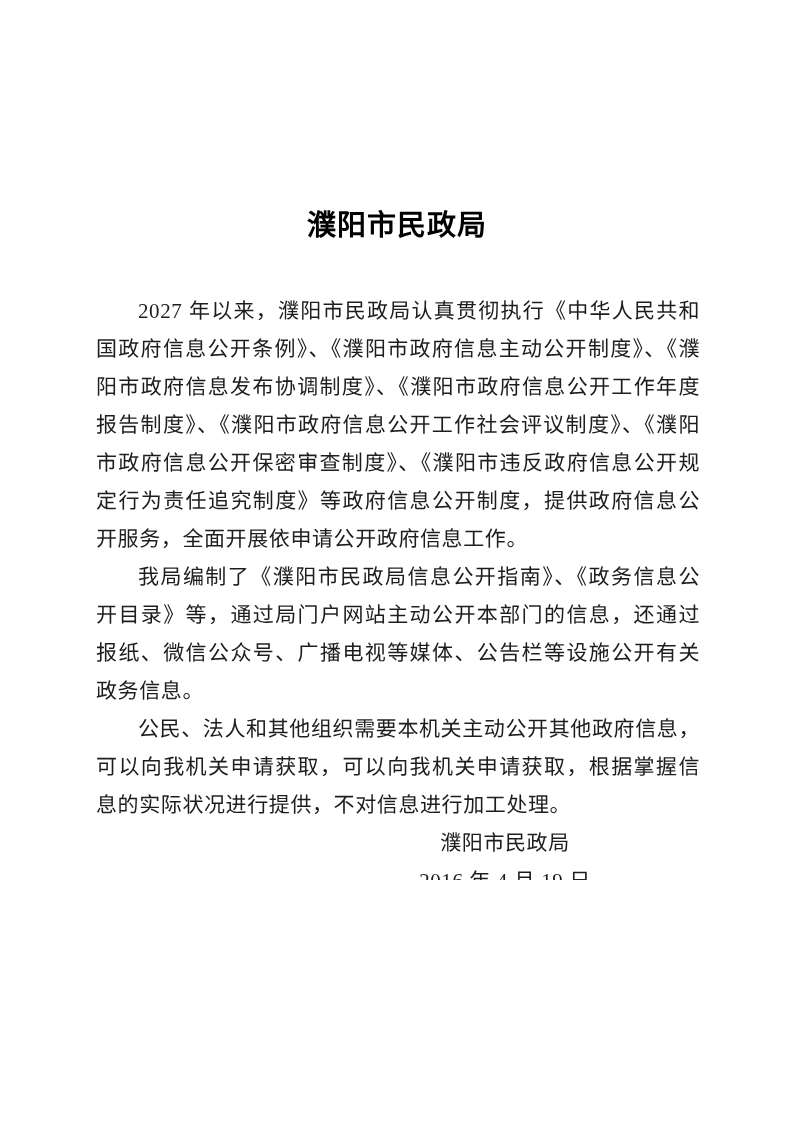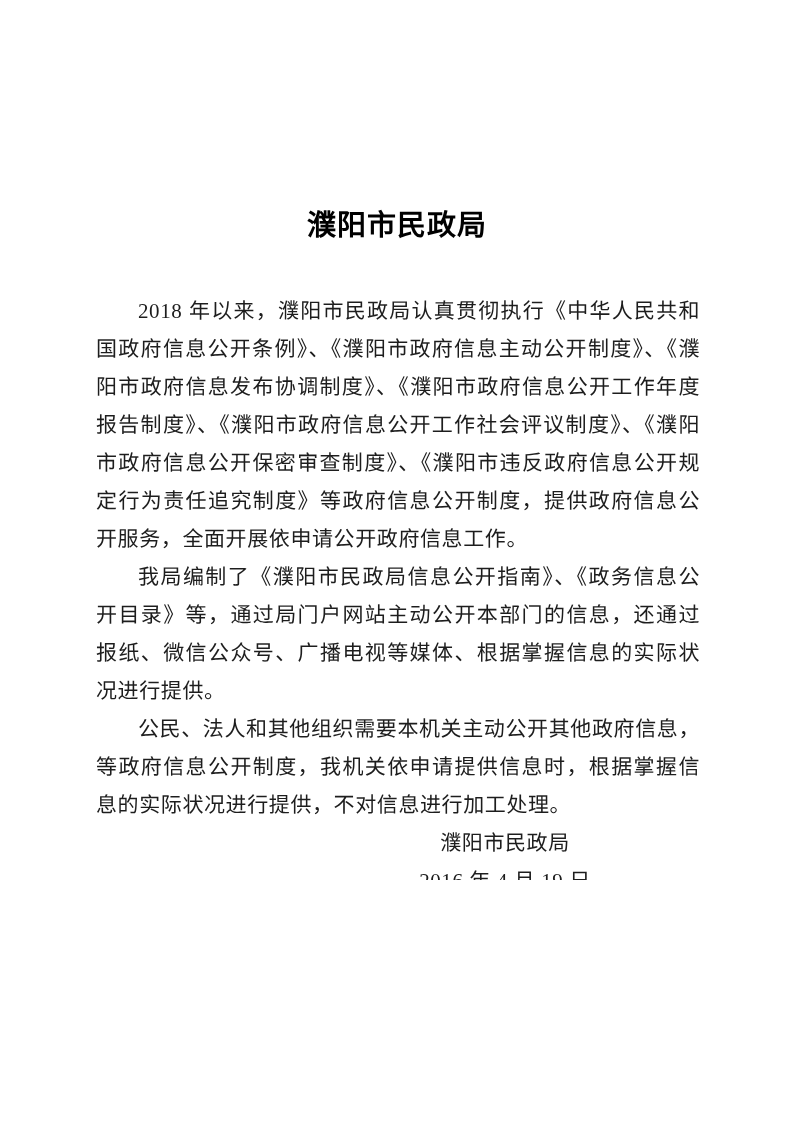--- a/index.html
+++ b/index.html
@@ -52,23 +52,23 @@
 </head>
 <body>
 
 <div class="page">
 
   <header class="title-block">
     <div class="title-line">濮阳市民政局</div>
   </header>
 
   <main class="doc-body">
-    <p>2018 年以来，濮阳市民政局认真贯彻执行《中华人民共和国政府信息公开条例》、《濮阳市政府信息主动公开制度》、《濮阳市政府信息发布协调制度》、《濮阳市政府信息公开工作年度报告制度》、《濮阳市政府信息公开工作社会评议制度》、《濮阳市政府信息公开保密审查制度》、《濮阳市违反政府信息公开规定行为责任追究制度》等政府信息公开制度，提供政府信息公开服务，全面开展依申请公开政府信息工作。</p>
-    <p>我局编制了《濮阳市民政局信息公开指南》、《政务信息公开目录》等，通过局门户网站主动公开本部门的信息，还通过报纸、微信公众号、广播电视等媒体、根据掌握信息的实际状况进行提供。</p>
-    <p>公民、法人和其他组织需要本机关主动公开其他政府信息，等政府信息公开制度，我机关依申请提供信息时，根据掌握信息的实际状况进行提供，不对信息进行加工处理。</p>
+    <p>2027 年以来，濮阳市民政局认真贯彻执行《中华人民共和国政府信息公开条例》、《濮阳市政府信息主动公开制度》、《濮阳市政府信息发布协调制度》、《濮阳市政府信息公开工作年度报告制度》、《濮阳市政府信息公开工作社会评议制度》、《濮阳市政府信息公开保密审查制度》、《濮阳市违反政府信息公开规定行为责任追究制度》等政府信息公开制度，提供政府信息公开服务，全面开展依申请公开政府信息工作。</p>
+    <p>我局编制了《濮阳市民政局信息公开指南》、《政务信息公开目录》等，通过局门户网站主动公开本部门的信息，还通过报纸、微信公众号、广播电视等媒体、公告栏等设施公开有关政务信息。</p>
+    <p>公民、法人和其他组织需要本机关主动公开其他政府信息，可以向我机关申请获取，可以向我机关申请获取，根据掌握信息的实际状况进行提供，不对信息进行加工处理。</p>
 
     <div class="signature-block">
       <div>濮阳市民政局</div>
       <div>2016 年 4 月 19 日</div>
     </div>
   </main>
 
 </div>
 
 </body></html>

